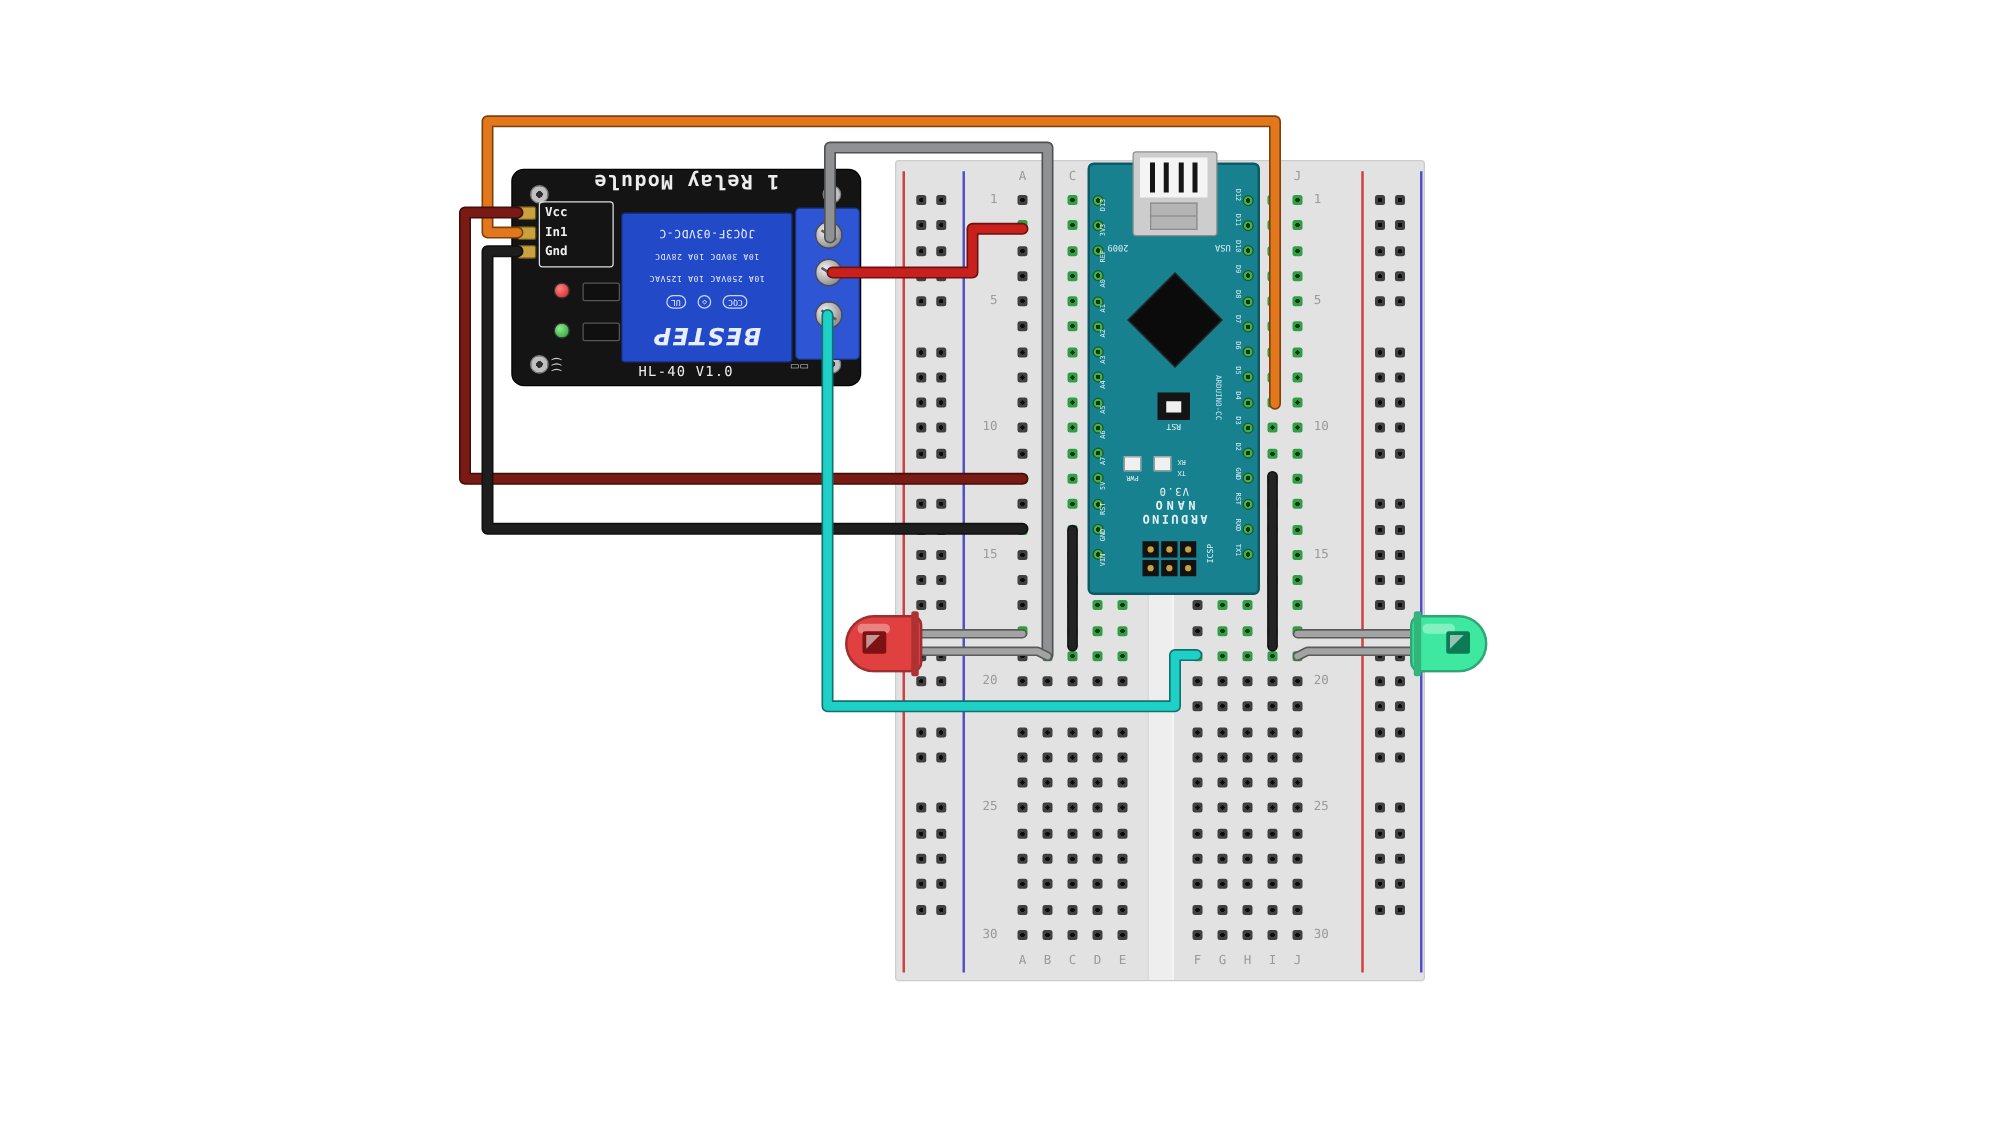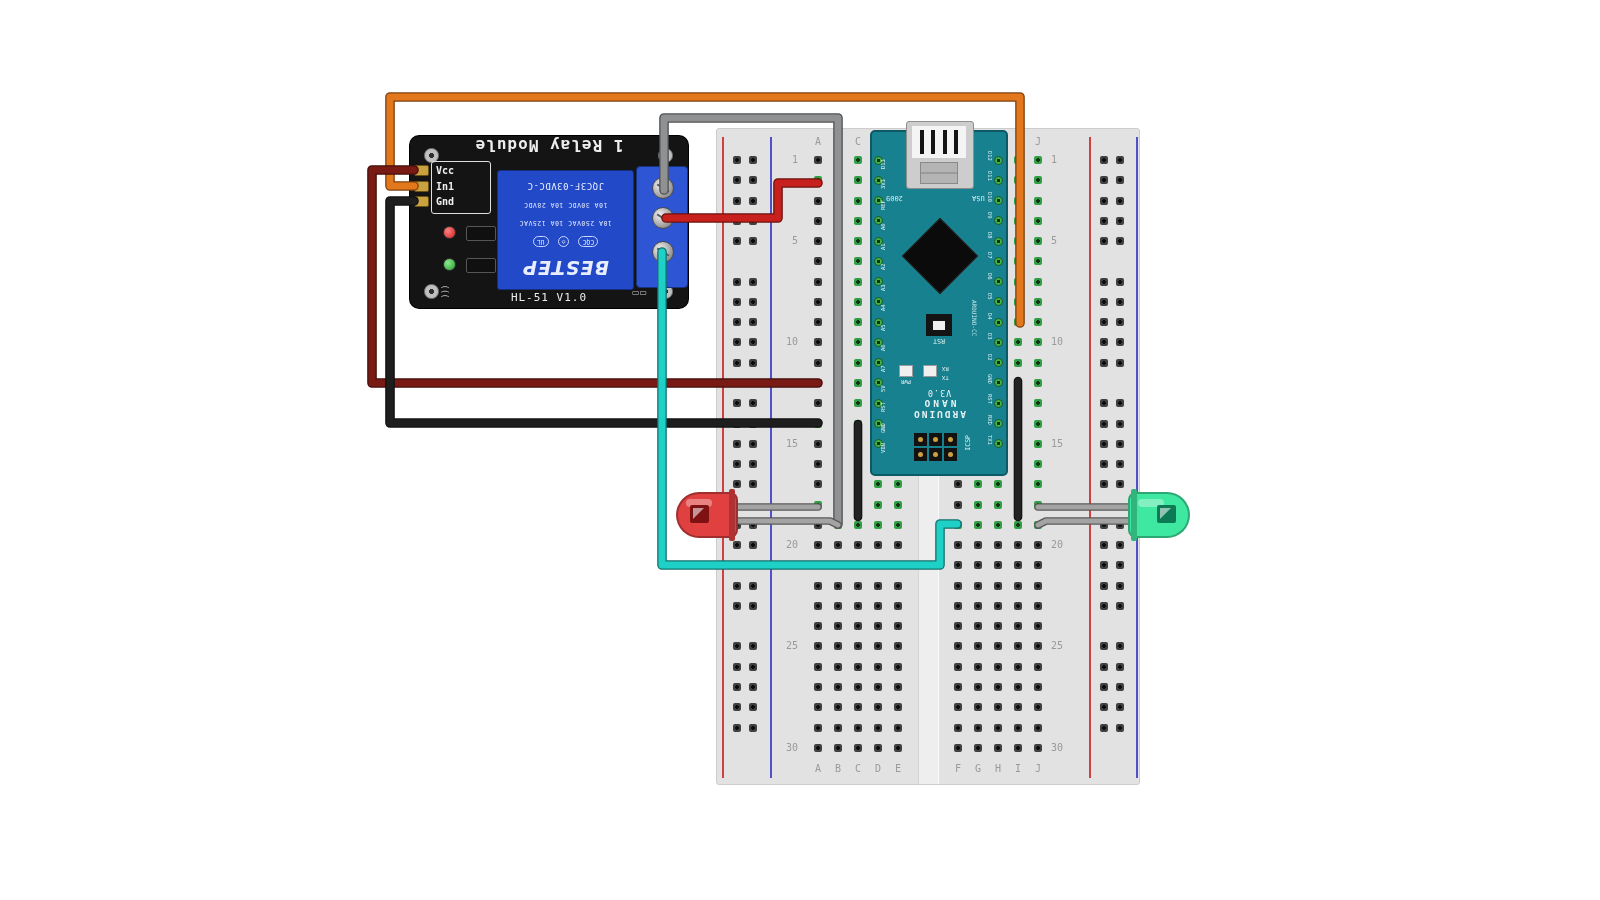--- a/index.html
+++ b/index.html
@@ -598,21 +598,21 @@
       <div class="screw s1">
           <span class="slot"></span>
         </div>
       <div class="screw s2">
           <span class="slot"></span>
         </div>
       <div class="screw s3">
           <span class="slot"></span>
         </div>
     </div>
-    <div class="relay-board-label">HL-51 V1.0</div>
+    <div class="relay-board-label">HL-40 V1.0</div>
     <div class="speaker-icon">(((</div>
     <div class="crystal-icon">▭▭</div>
   </div>
 
   <div class="nano" style="background: rgb(23, 129, 143);">
     <div class="usb">
       <div class="usb-pins">
           <i></i>
           <i></i>
           <i></i>

